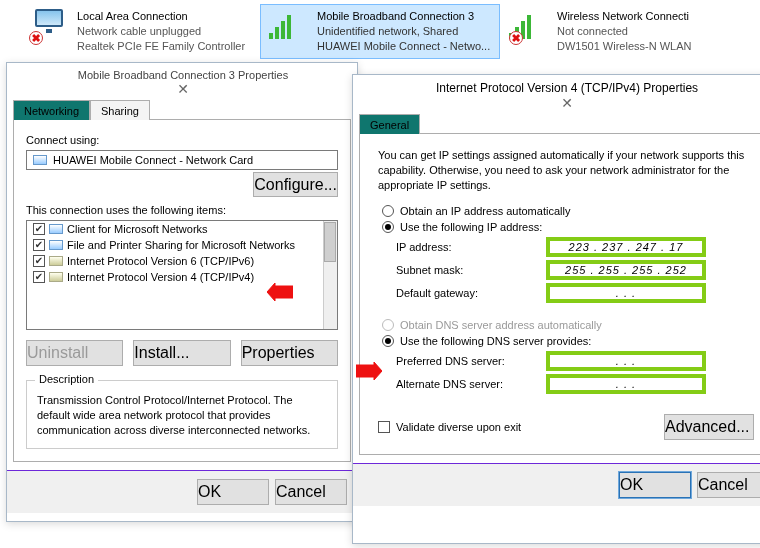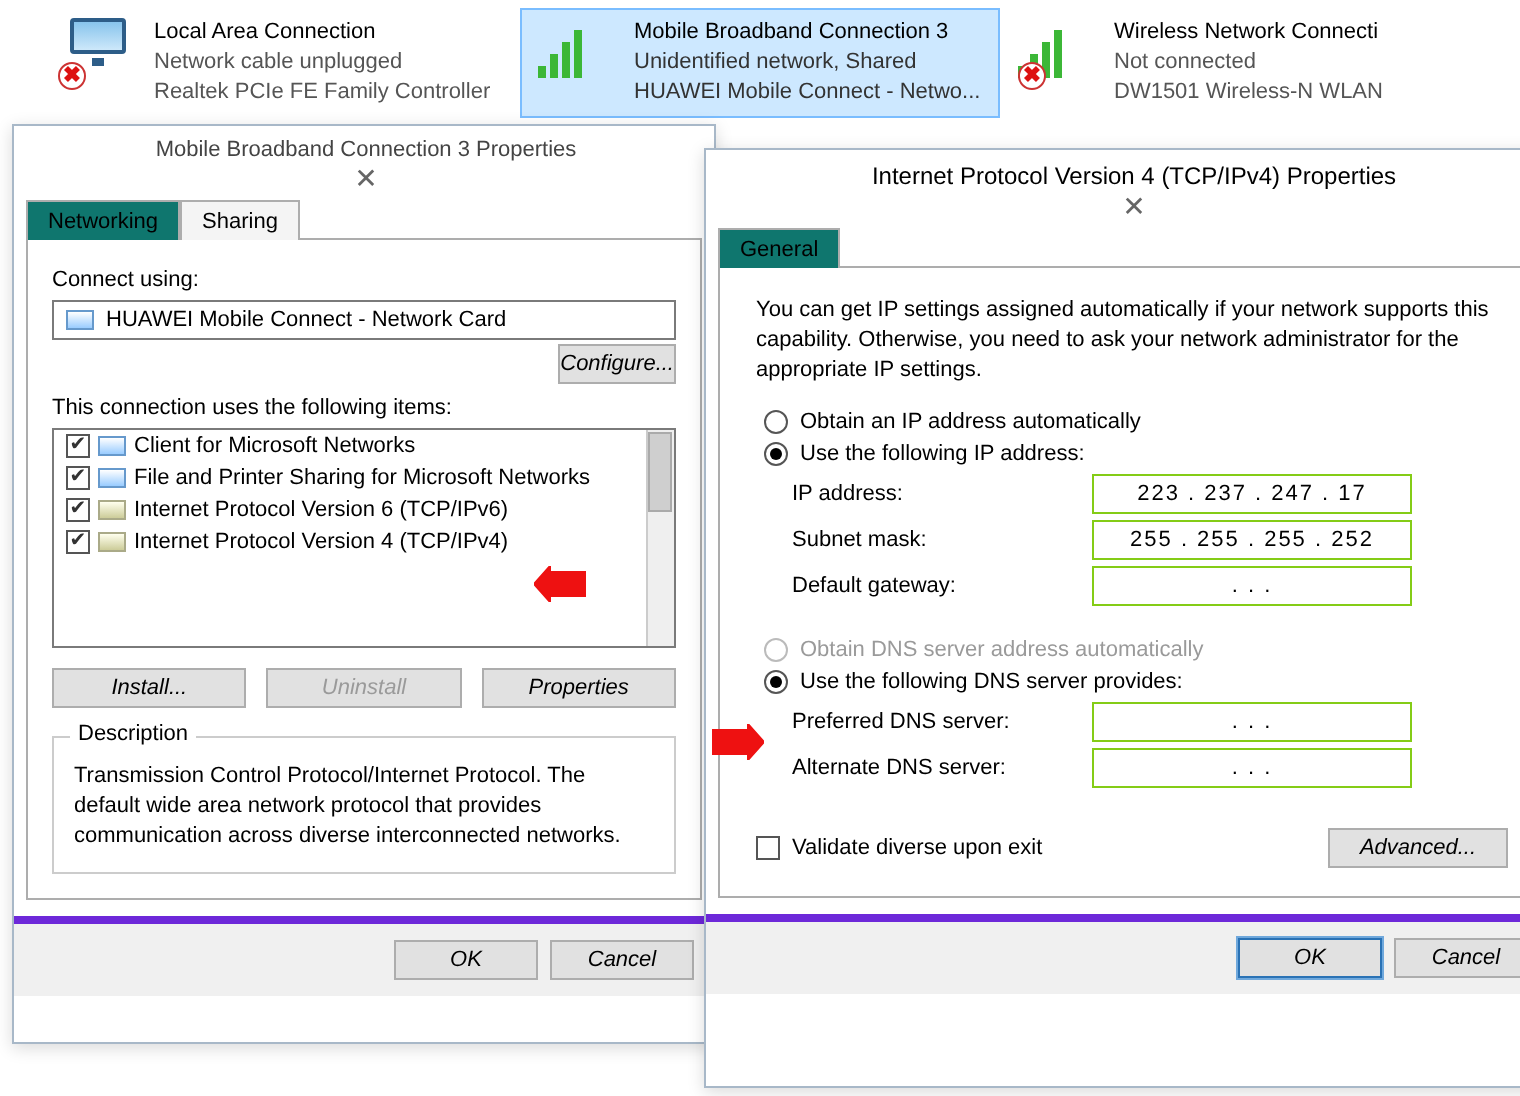--- a/index.html
+++ b/index.html
@@ -91,23 +91,22 @@
 
   
   .label { margin:4px 0 4px 0; }
   .combo {
     display:flex; align-items:center; gap:6px;
     border:1px solid #7a7a7a; padding:3px 6px; width:100%;
     background:#fff;
   }
   .btn {
     border:1px solid #adadad; background:#e1e1e1;
-    padding:3px 0; text-align:center; min-width:86px;
-    font-size:11px;
-    font-style:italic;
+    padding:3px 0; min-width:86px;
+    font-size:16px;
   }
   .btn.primary { border:1px solid #2a72b5; outline:1px solid #6fa8dc; }
   .btn.disabled { color:#9a9a9a; }
   .right-align { text-align:right; margin-top:6px; }
   .list-box {
     border:1px solid #7a7a7a; height:110px; overflow:hidden;
     background:#fff; position:relative;
   }
   .list-row { display:flex; align-items:center; gap:4px; padding:2px 6px; }
   .chk { width:12px; height:12px; border:1px solid #555; background:#fff;
@@ -129,33 +128,33 @@
   .group {
     border:1px solid #ccc; position:relative;
     padding:12px 10px 10px 10px; margin-top:14px;
   }
   .group .legend {
     position:absolute; top:-8px; left:8px; background:#fff;
     padding:0 4px; font-size:11px;
   }
   .ok-row {
     display:flex; justify-content:flex-end; gap:6px;
-    padding:8px 10px; background:#f0f0f0; border-top:4px solid #6d28d9;
+    padding:8px 10px; background:#f0f0f0; border-top:1px solid #6d28d9;
   }
   .ok-row .btn { min-width:72px; }
 
   
   .radio { width:12px; height:12px; border:1px solid #555; border-radius:50%;
            display:inline-flex; align-items:center; justify-content:center; }
   .radio.checked:after { content:""; width:6px; height:6px; border-radius:50%; background:#000; }
   .radio.disabled { border-color:#bbb; }
   .ip-field {
-    border:1px solid #84cc16; width:160px; height:20px;
+    border:4px solid #84cc16; width:160px; height:20px;
     display:flex; align-items:center; justify-content:center;
-    letter-spacing:1px; background:#fff;
+    letter-spacing:1px; background:#fff;font-style:italic;
   }
   .form-row { display:flex; align-items:center; margin:3px 0 3px 18px; }
   .form-row .fl { width:150px; }
   .radio-row { display:flex; align-items:center; gap:6px; margin:4px 0 4px 4px; }
   .chk2 { width:12px; height:12px; border:1px solid #555; display:inline-block; }
 
   
   .arrow-l, .arrow-r { position:absolute; z-index:50; }
   .arrow svg { display:block; }
 
@@ -251,22 +250,22 @@
         <span class="chk">✔</span>
         <span class="mini proto"></span>
         <span>Internet Protocol Version 4 (TCP/IPv4)</span>
       </div>
       <div class="scrollbar">
           <div class="thumb"></div>
         </div>
     </div>
 
     <div class="btn-row">
+      <div class="btn disabled">Uninstall</div>
       <div class="btn">Install...</div>
-      <div class="btn disabled">Uninstall</div>
       <div class="btn">Properties</div>
     </div>
 
     <div class="group">
       <span class="legend">Description</span>
       <div style="line-height:1.35">Transmission Control Protocol/Internet Protocol. The default wide area network protocol that provides communication across diverse interconnected networks.</div>
     </div>
   </div>
   <div class="ok-row">
     <div class="btn">OK</div>

